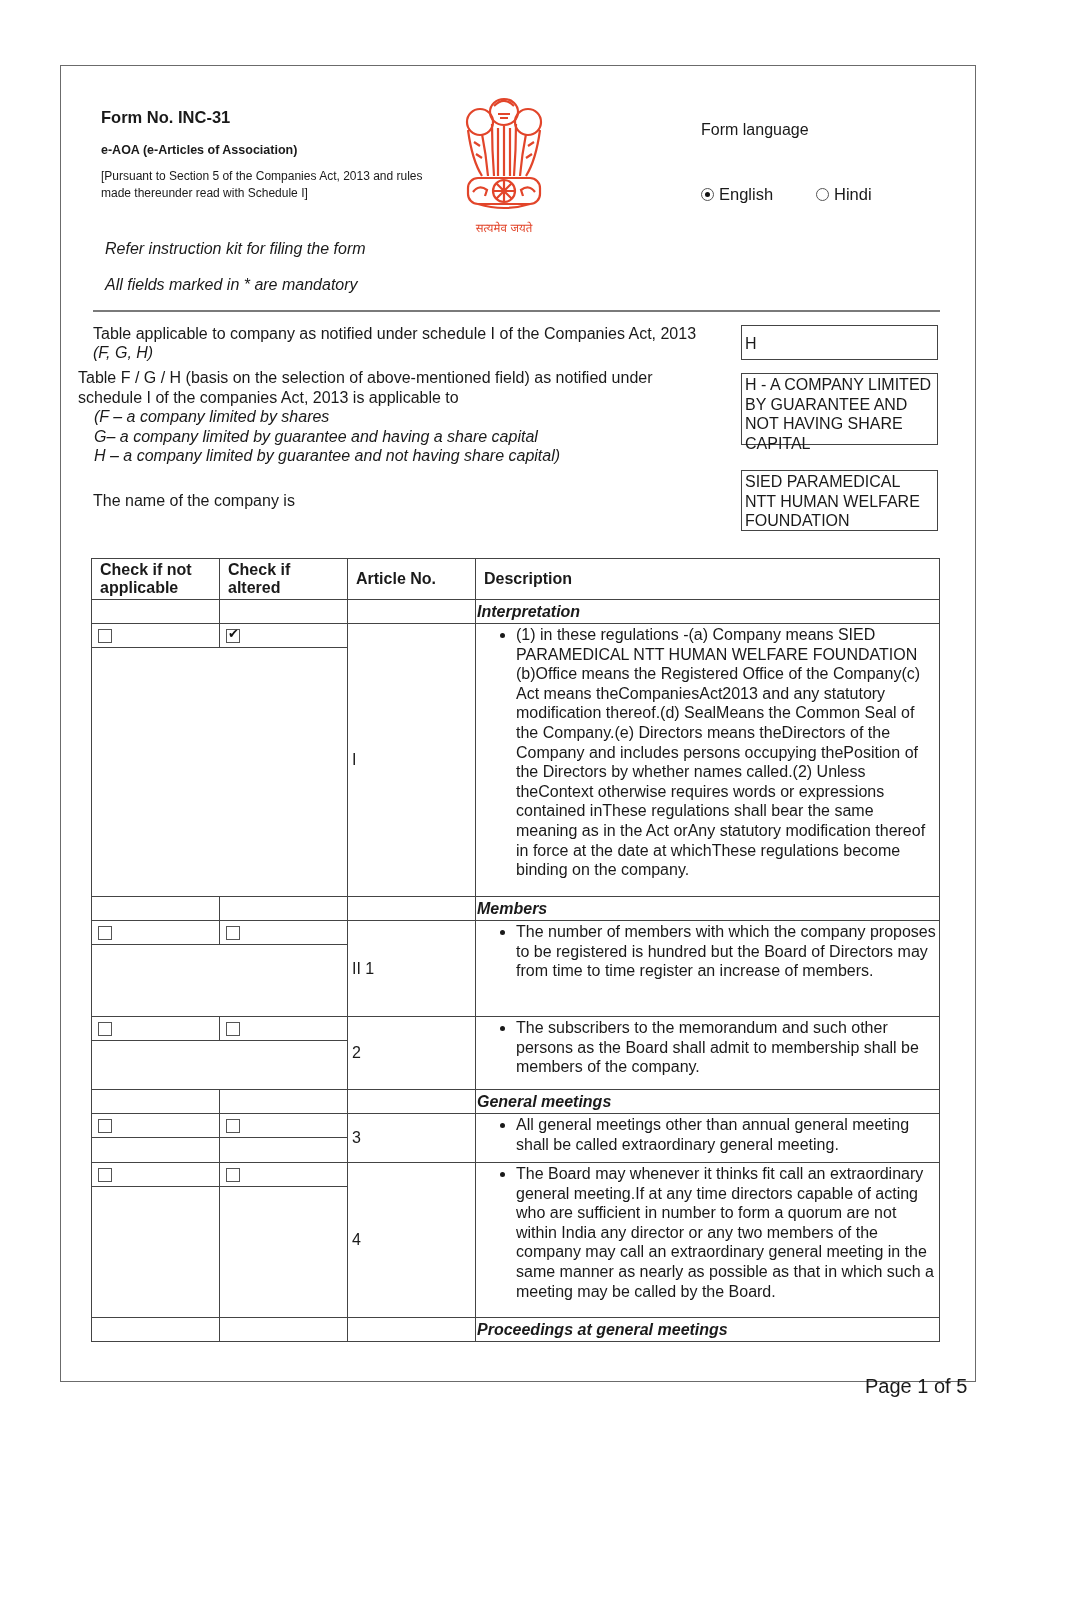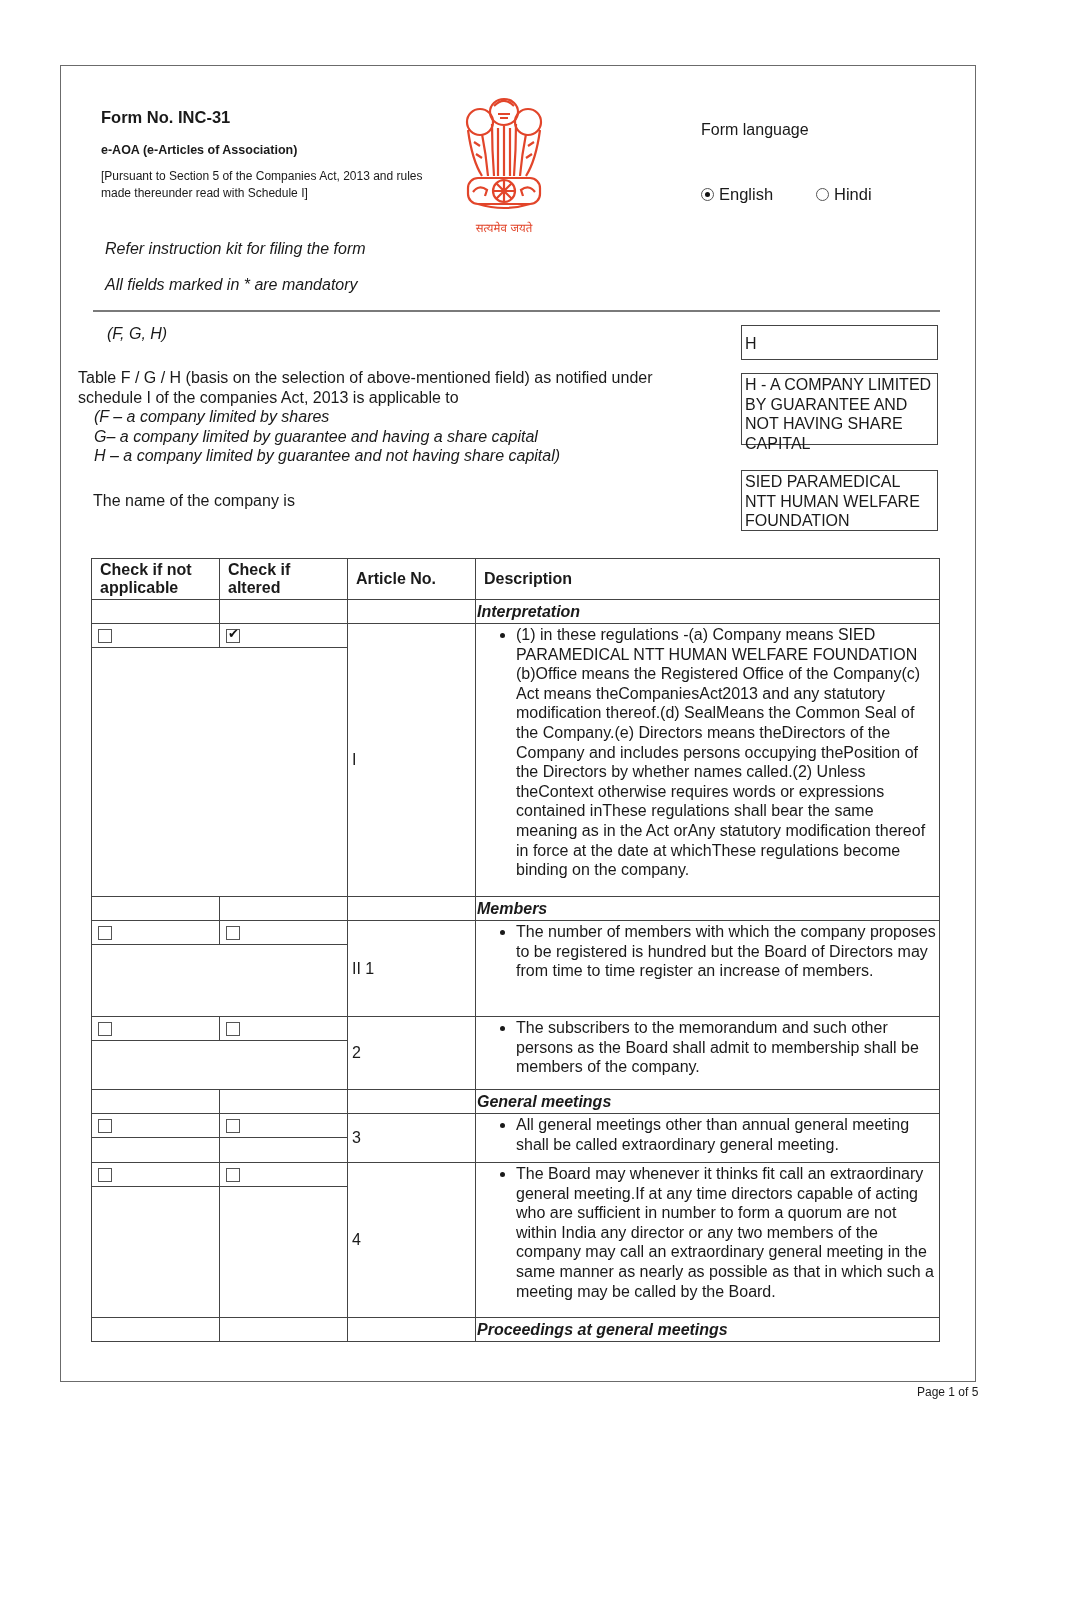--- a/index.html
+++ b/index.html
@@ -11,42 +11,42 @@
   .pursuant { left:101px; top:168px; font-size:12px; line-height:17px; width:350px; }
   .refer { left:105px; top:240px; font-size:16px; font-style:italic; }
   .mandatory { left:105px; top:276px; font-size:16px; font-style:italic; }
   .emblem { left:458px; top:92px; width:92px; height:146px; }
   .lang-label { left:701px; top:121px; font-size:16px; }
   .radio { position:absolute; top:153px; font-size:16.5px; display:flex; align-items:center;margin-top:32px; }
   .radio .circle { width:13px; height:13px; border:1.3px solid #555; border-radius:50%; box-sizing:border-box; margin-right:5px; position:relative; background:#fff; }
   .radio .circle.on::after { content:""; position:absolute; left:2.5px; top:2.5px; width:5.5px; height:5.5px; border-radius:50%; background:#111; }
   .hr { left:93px; top:310px; width:847px; height:0; border-top:2px solid #7a7a7a; }
   .t1 { left:93px; top:324px; font-size:16px; line-height:19px; width:640px; }
-  .t1 .it { font-style:italic;margin-left:14px; }
+  .t1 .it { font-style:italic; }
   .t2 { left:78px; top:368px; font-size:16px; line-height:19.5px; width:640px; }
   .t2 .ind { padding-left:16px; font-style:italic; }
   .t3 { left:93px; top:492px; font-size:16px; }
   .box { position:absolute; left:741px; width:197px; border:1.3px solid #444; box-sizing:border-box; font-size:16px; line-height:19.5px; padding:1px 3px; text-transform:none; }
   .box-h { top:325px; height:35px; padding-top:8px; }
   .box-desc { top:373px; height:72px; }
   .box-name { top:470px; height:61px; }
 
   table.aoa { position:absolute; left:91px; top:558px; width:848px; border-collapse:collapse; table-layout:fixed; }
   table.aoa td, table.aoa th { border:1.3px solid #444; padding:0; vertical-align:middle; font-size:16px; }
   table.aoa th { font-weight:bold; text-align:left; padding:2px 8px; height:36px; line-height:18px; }
   .sec td { height:23px; }
   .sec .title { font-weight:bold; font-style:italic; padding-left:1px; }
   .chk-cell { height:23px; padding-left:6px !important; }
   .cb { display:inline-block; width:14px; height:14px; border:1.3px solid #555; box-sizing:border-box; position:relative; vertical-align:middle; background:#fff; }
   .cb.on::after { content:"\2714"; position:absolute; left:1px; top:-4px; font-size:13px; color:#111; font-family:"DejaVu Sans", sans-serif; }
   .art { padding-left:4px !important; }
   .desc { padding:0 0 0 0 !important; vertical-align:top !important; }
   .desc ul { margin:0; padding:0 0 0 40px; list-style:disc; }
   .desc li { font-size:16px; line-height:19.6px; padding-top:1px; }
-  .footer { left:917px; top:1375px; font-size:12px;margin-top:10px; }
+  .footer { left:865px; top:1375px; font-size:20px; }
 </style>
 </head>
 <body>
 
 <div class="page"></div>
 
 <div class="abs form-no">Form No. INC-31</div>
 <div class="abs eaoa">e-AOA (e-Articles of Association)</div>
 <div class="abs pursuant">[Pursuant to Section 5 of the Companies Act, 2013 and rules made thereunder read with Schedule I]</div>
 <div class="abs refer">Refer instruction kit for filing the form</div>
@@ -84,20 +84,21 @@
   <span>English</span>
 </div>
 <div class="radio" style="left:816px;">
   <span class="circle"></span>
   <span>Hindi</span>
 </div>
 
 <div class="abs hr"></div>
 
 <div class="abs t1">
+  <div>Table applicable to company as notified under schedule I of the Companies Act, 2013</div>
   <div class="it">(F, G, H)</div>
 </div>
 <div class="abs t2">
   <div>Table F / G / H (basis on the selection of above-mentioned field) as notified under schedule I of the companies Act, 2013 is applicable to</div>
   <div class="ind">(F – a company limited by shares</div>
   <div class="ind">G– a company limited by guarantee and having a share capital</div>
   <div class="ind">H – a company limited by guarantee and not having share capital)</div>
 </div>
 <div class="abs t3">The name of the company is</div>
 

